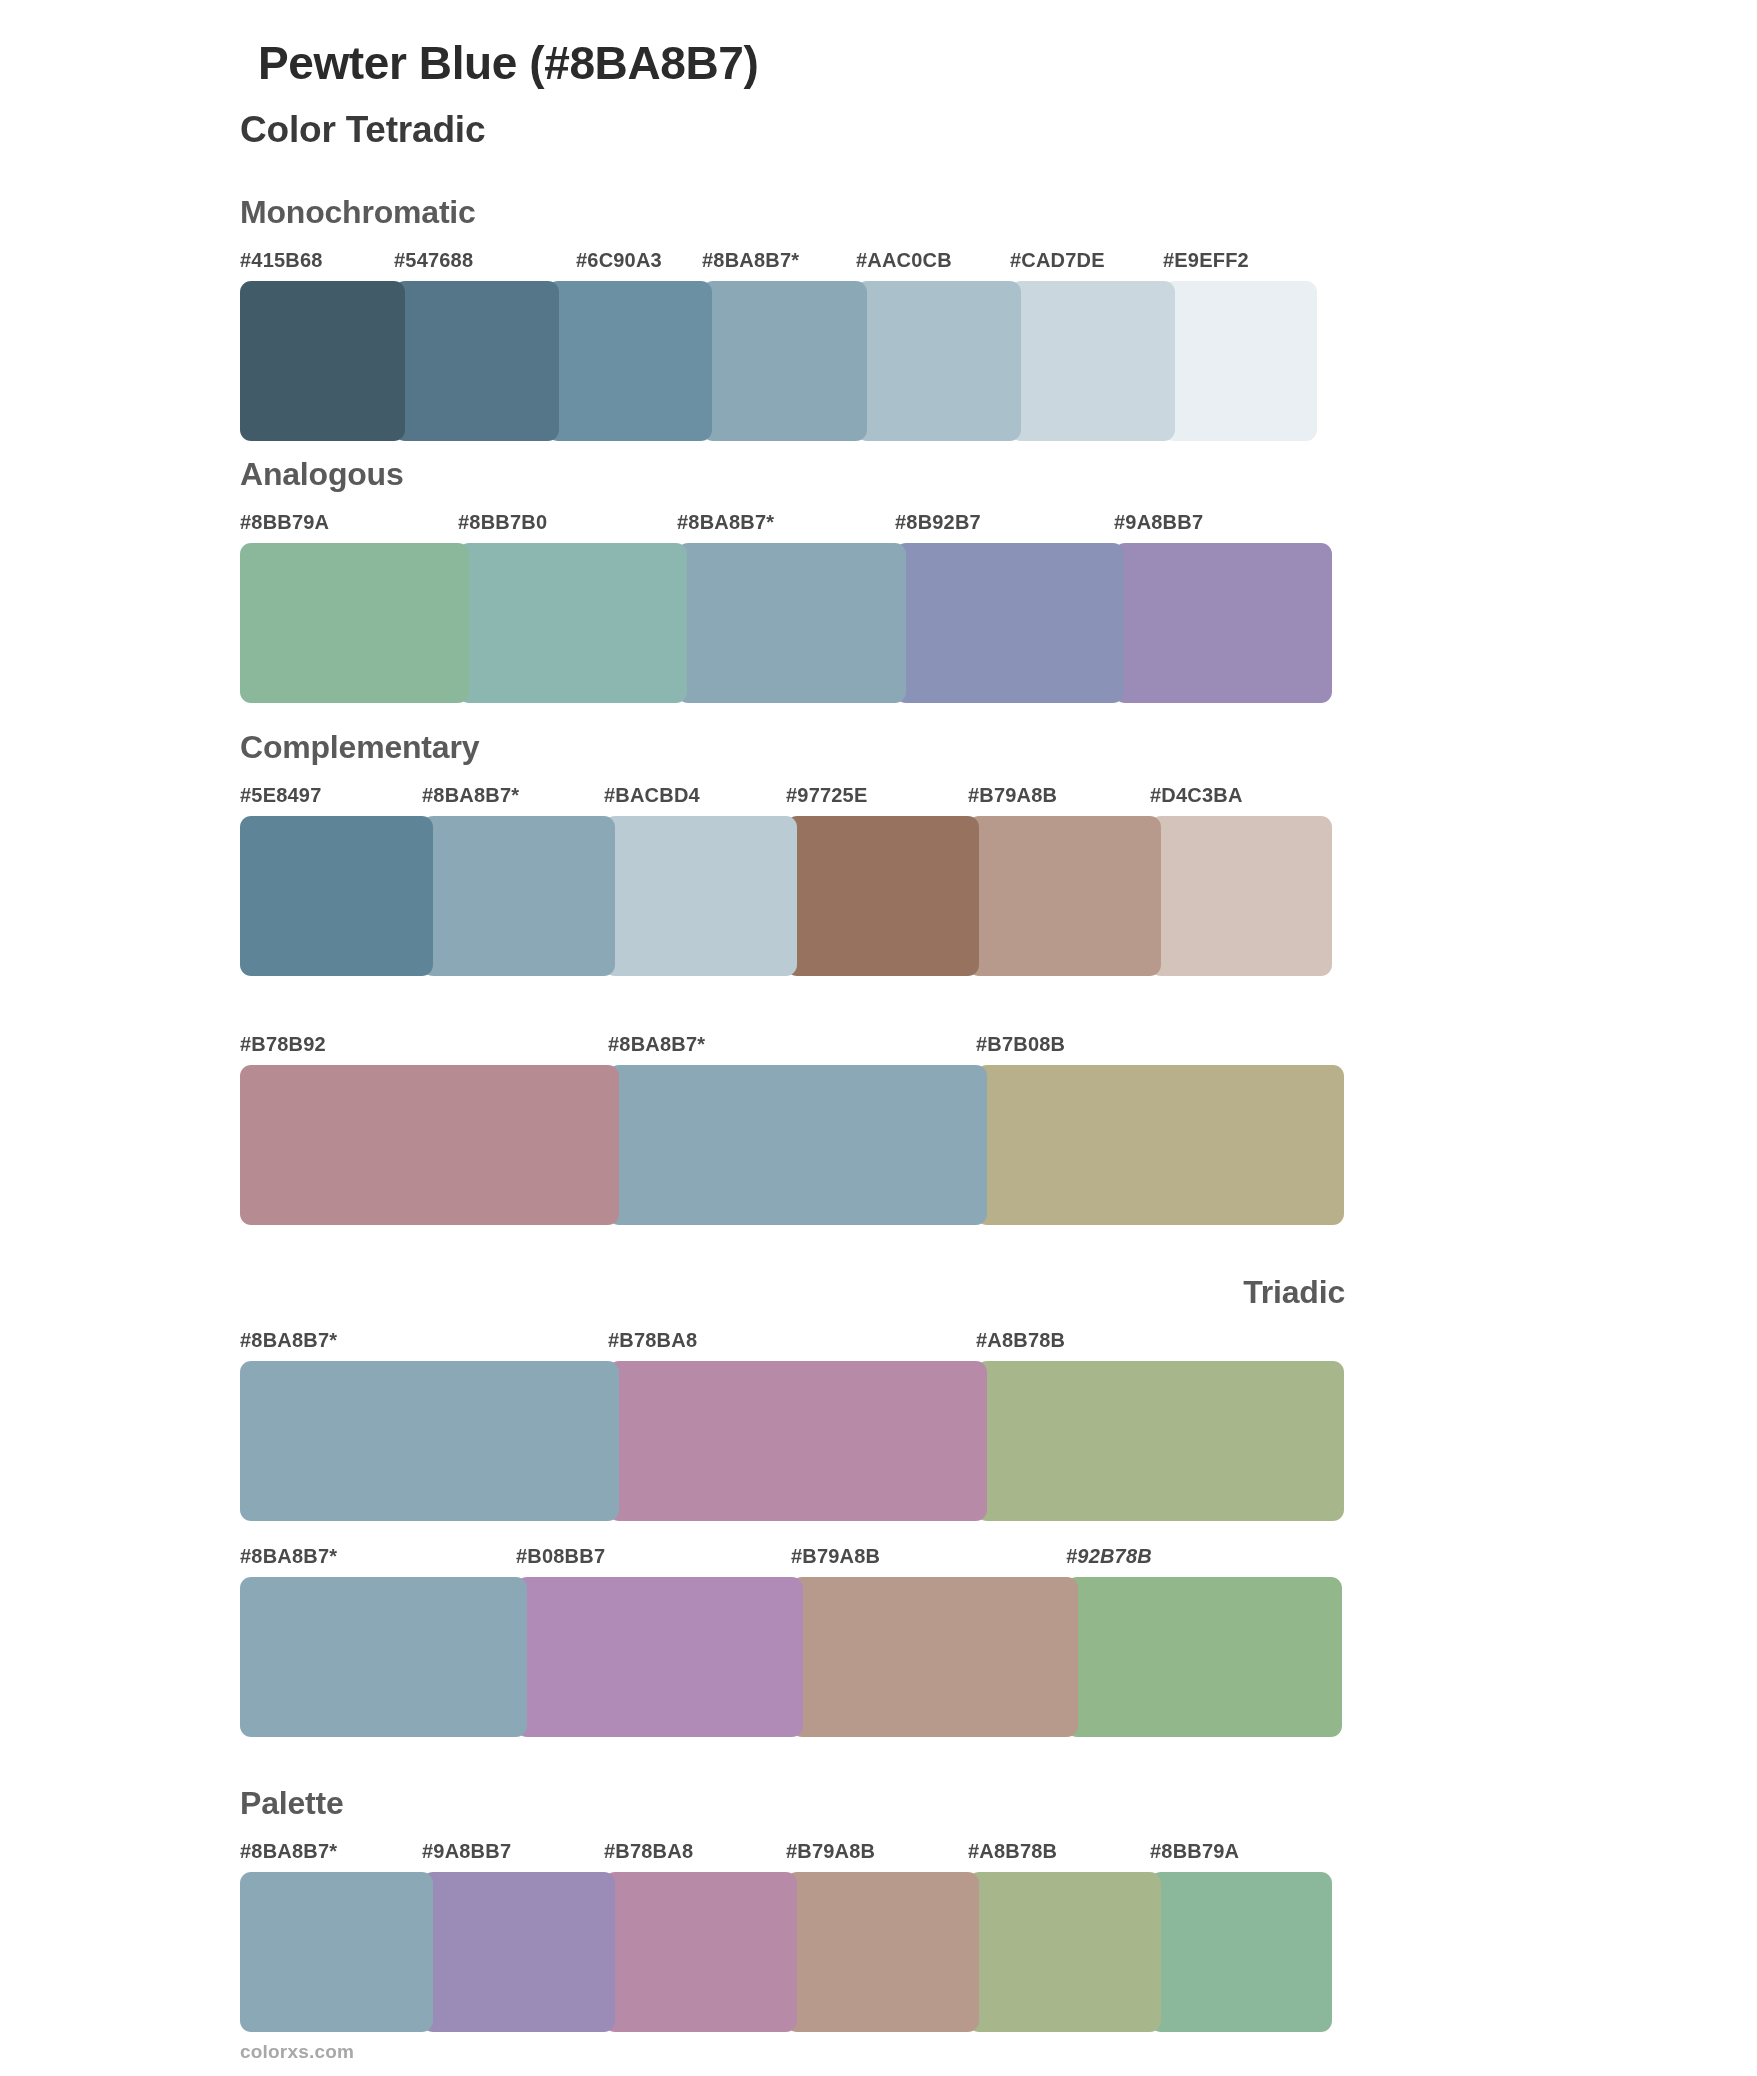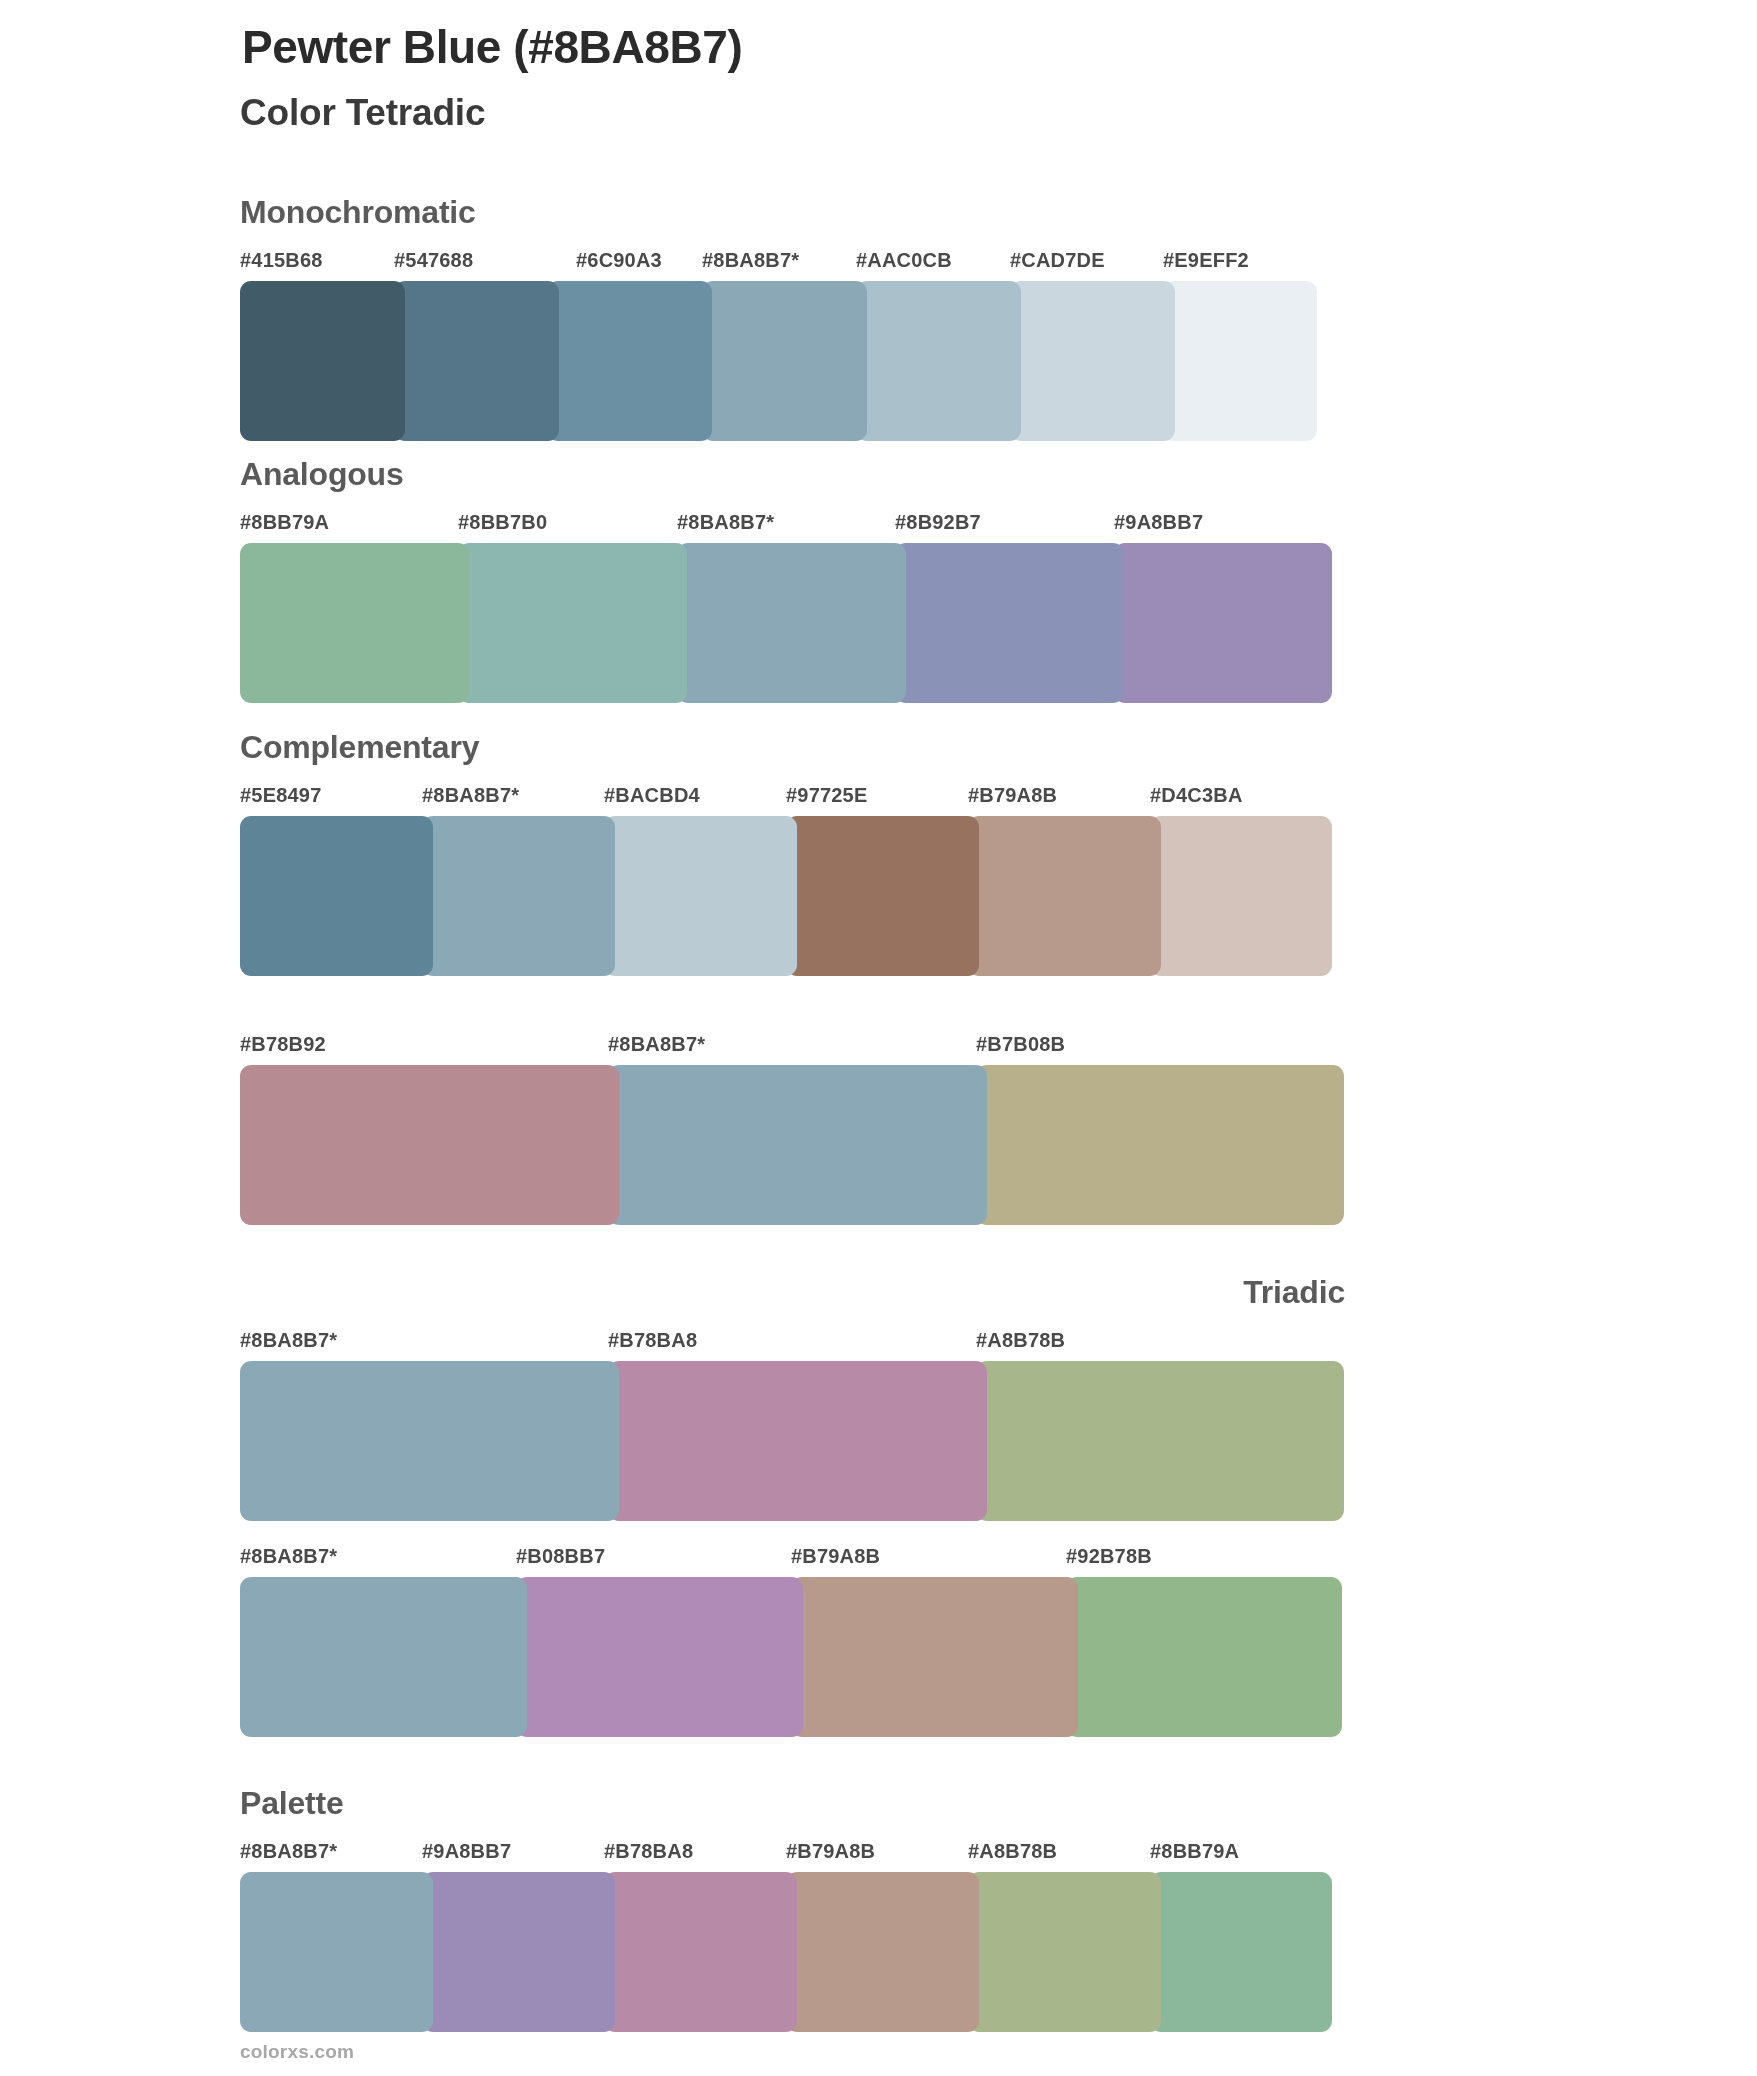--- a/index.html
+++ b/index.html
@@ -26,21 +26,21 @@
     left: 240px;
     top: 17.6px;
     width: 1198px;
   }
   .title {
     font-size: 46px;
     font-weight: bold;
     color: #2b2b2b;
     letter-spacing: -0.4px;
     line-height: 1.18;
-    margin: 2px;
+    margin: 18px;
     white-space: nowrap;
   }
   .subtitle {
     font-size: 37px;
     font-weight: bold;
     color: #3a3a3a;
     letter-spacing: -0.2px;
     line-height: 1.2;
     margin: 17.6px 0 0 0;
     white-space: nowrap;
@@ -187,21 +187,21 @@
           <div class="swatch" title="#B78BA8" style="left: 368px; width: 379px; z-index: 2; background: rgb(183, 139, 168);"></div>
           <div class="swatch" title="#A8B78B" style="left: 736px; width: 368px; z-index: 1; background: rgb(168, 183, 139);"></div>
         </div>
       </div>
       <div class="section" style="top: 1492px; width: 1101px;">
         <div class="section-heading">Tetradic</div>
         <div class="labels">
           <div class="swatch-label" style="left: 0px;">#8BA8B7*</div>
           <div class="swatch-label" style="left: 276px;">#B08BB7</div>
           <div class="swatch-label" style="left: 551px;">#B79A8B</div>
-          <div class="swatch-label" style="left: 826px;">#92B78B</div>
+          <div class="swatch-label" style="left: 826px; font-style: italic;">#92B78B</div>
         </div>
         <div class="swatch-row">
           <div class="swatch" title="#8BA8B7*" style="left: 0px; width: 287px; z-index: 4; background: rgb(139, 168, 183);"></div>
           <div class="swatch" title="#B08BB7" style="left: 276px; width: 287px; z-index: 3; background: rgb(176, 139, 183);"></div>
           <div class="swatch" title="#B79A8B" style="left: 551px; width: 287px; z-index: 2; background: rgb(183, 154, 139);"></div>
           <div class="swatch" title="#92B78B" style="left: 826px; width: 276px; z-index: 1; background: rgb(146, 183, 139);"></div>
         </div>
       </div>
       <div class="section" style="top: 1787px; width: 1092px;">
         <div class="section-heading">Palette</div>

